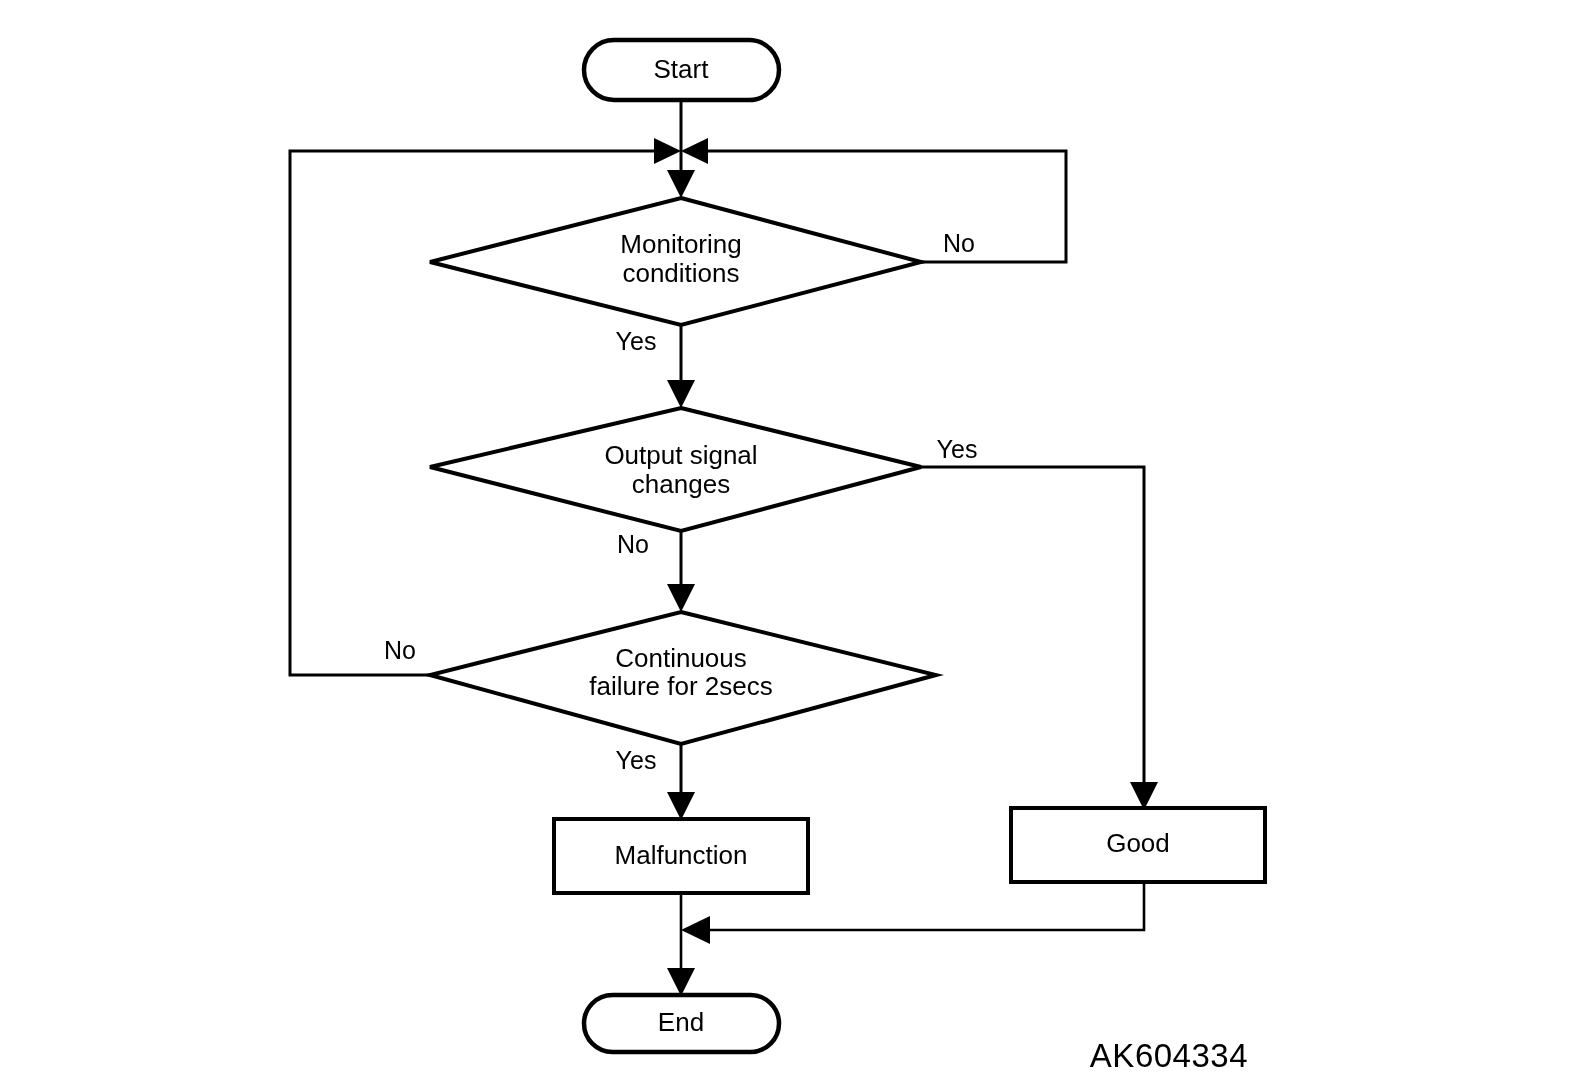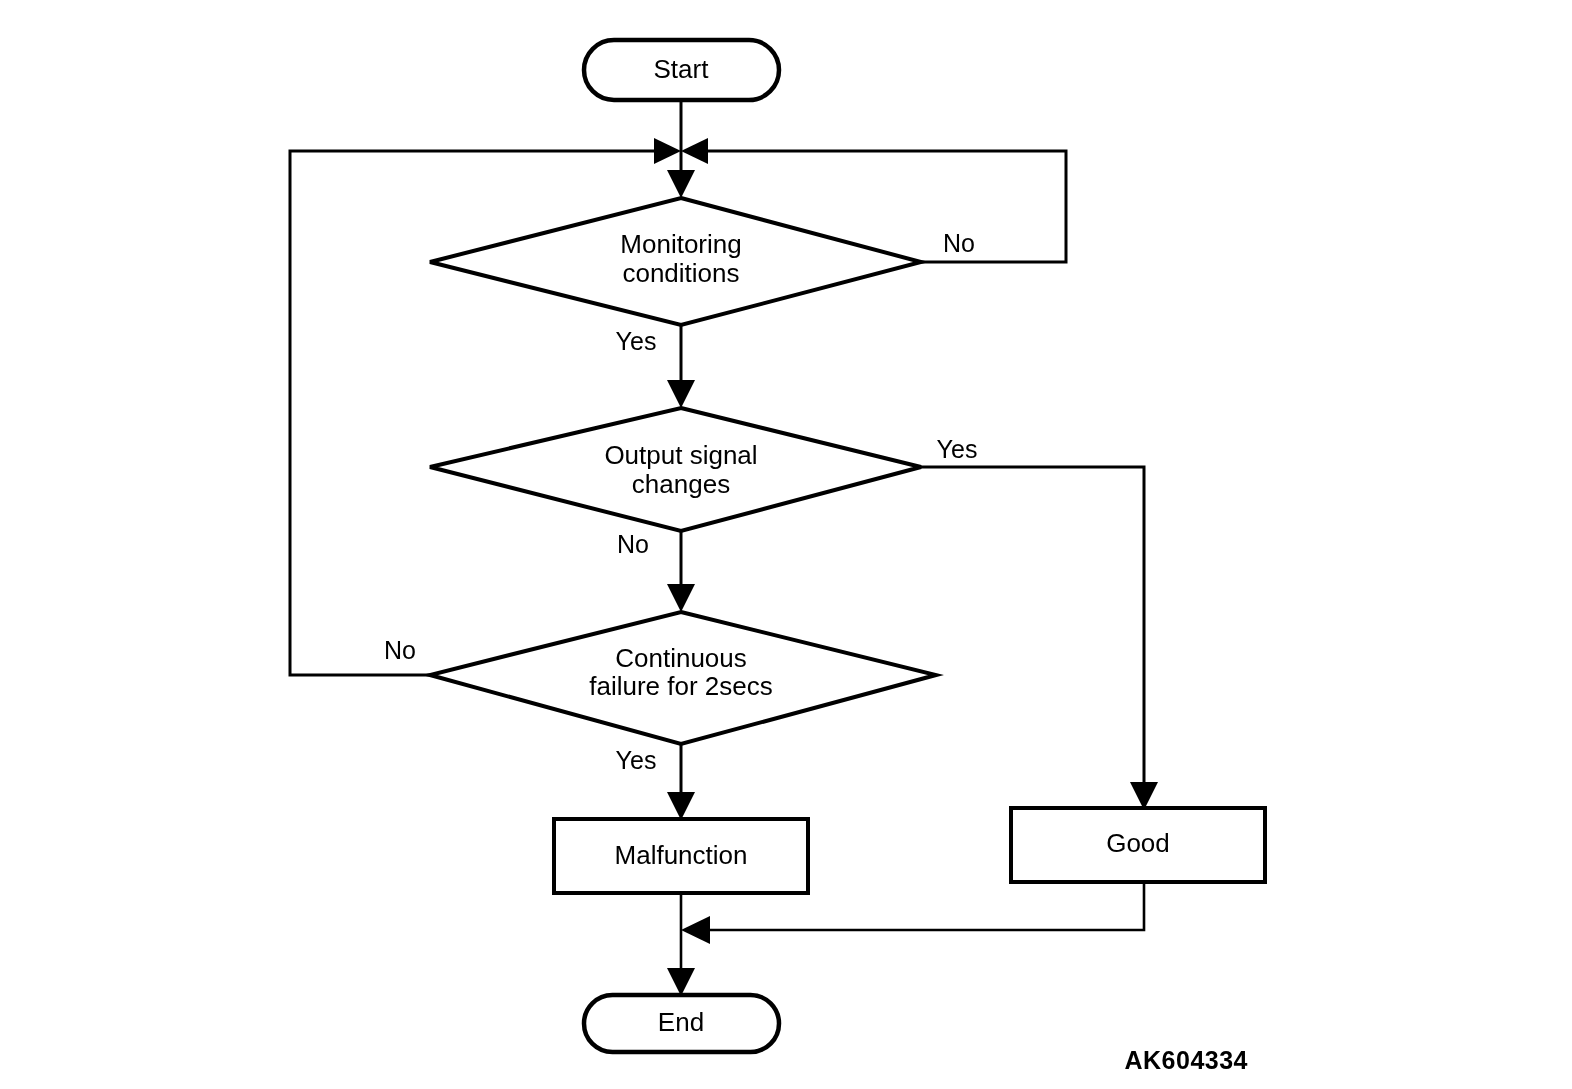--- a/index.html
+++ b/index.html
@@ -62,22 +62,22 @@
     font-size: 25px;
     fill: #000000;
     text-anchor: middle;
     dominant-baseline: middle;
   }
   .ref-code {
     position: absolute;
     right: 24px;
     bottom: 14px;
     font-family: "Liberation Sans", sans-serif;
-    font-size: 25px;
-    font-weight: bold;
+    font-size: 33px;
+    font-weight: normal;
     color: #000000;
     letter-spacing: 0.5px;
   }
 </style>
 </head>
 <body>
 
 <div id="canvas">
 
   <svg id="flow-svg" viewBox="0 0 1572 1089">

